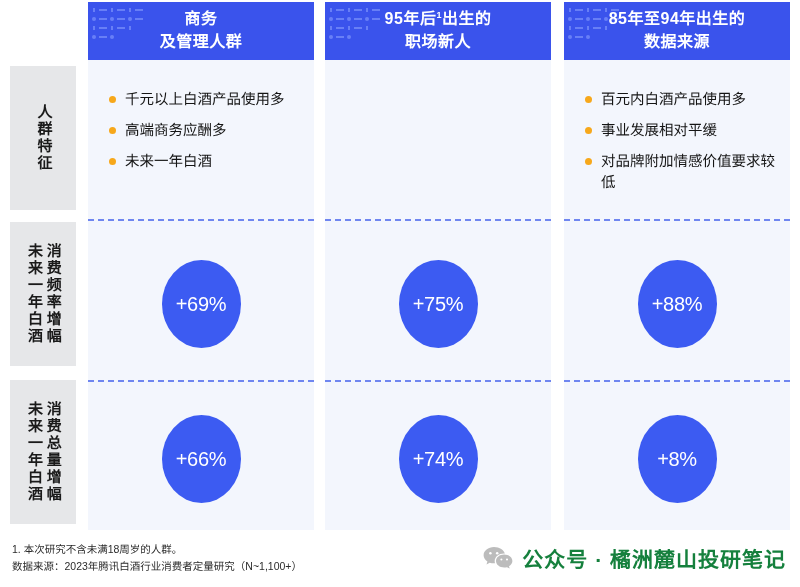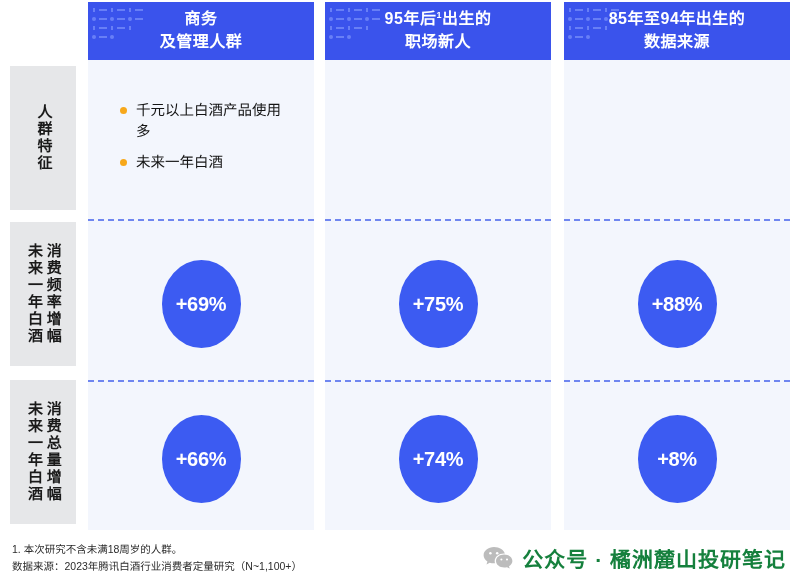--- a/index.html
+++ b/index.html
@@ -101,21 +101,21 @@
     background: #f3f6fd;
   }
 
   
   .features {
     position: absolute;
     top: 24px;
     left: 14px;
     right: 10px;
     list-style: none;
-    margin: 16px;
+    margin: 5px;
     padding: 0;
   }
   .features li {
     position: relative;
     padding-left: 18px;
     font-size: 14.5px;
     line-height: 1.45;
     margin-bottom: 10px;
     color: #151515;
   }
@@ -156,21 +156,21 @@
   .bubble {
     width: 79px;
     height: 88px;
     border-radius: 50%;
     background: #3C5BF2;
     color: #ffffff;
     display: flex;
     align-items: center;
     justify-content: center;
     font-size: 20px;
-    font-weight: 700;
+    font-weight: 400;
     letter-spacing: -0.3px;
   }
 
   
   .footnotes {
     position: absolute;
     left: 12px;
     top: 541px;
     font-size: 10.5px;
     line-height: 1.6;
@@ -239,20 +239,21 @@
       </svg>
       <span class="htext">
         <span>商务</span><br>
         <span>及管理人群</span>
       </span>
     </div>
 
     <div class="col-body">
       <ul class="features">
         <li>千元以上白酒产品使用多</li>
+        <li>高端商务应酬多</li>
         <li>未来一年白酒</li>
       </ul>
 
       <div class="dashsep d1"></div>
 
       <div class="metric m1">
         <div class="bubble">+69%</div>
       </div>
 
       <div class="dashsep d2"></div>
@@ -337,20 +338,25 @@
           <circle cx="21" cy="32" r="2"></circle>
         </g>
       </svg>
       <span class="htext">
         <span>85年至94年出生的</span><br>
         <span>数据来源</span>
       </span>
     </div>
 
     <div class="col-body">
+      <ul class="features">
+        <li>百元内白酒产品使用多</li>
+        <li>事业发展相对平缓</li>
+        <li>对品牌附加情感价值要求较低</li>
+      </ul>
 
       <div class="dashsep d1"></div>
 
       <div class="metric m1">
         <div class="bubble">+88%</div>
       </div>
 
       <div class="dashsep d2"></div>
 
       <div class="metric m2">

